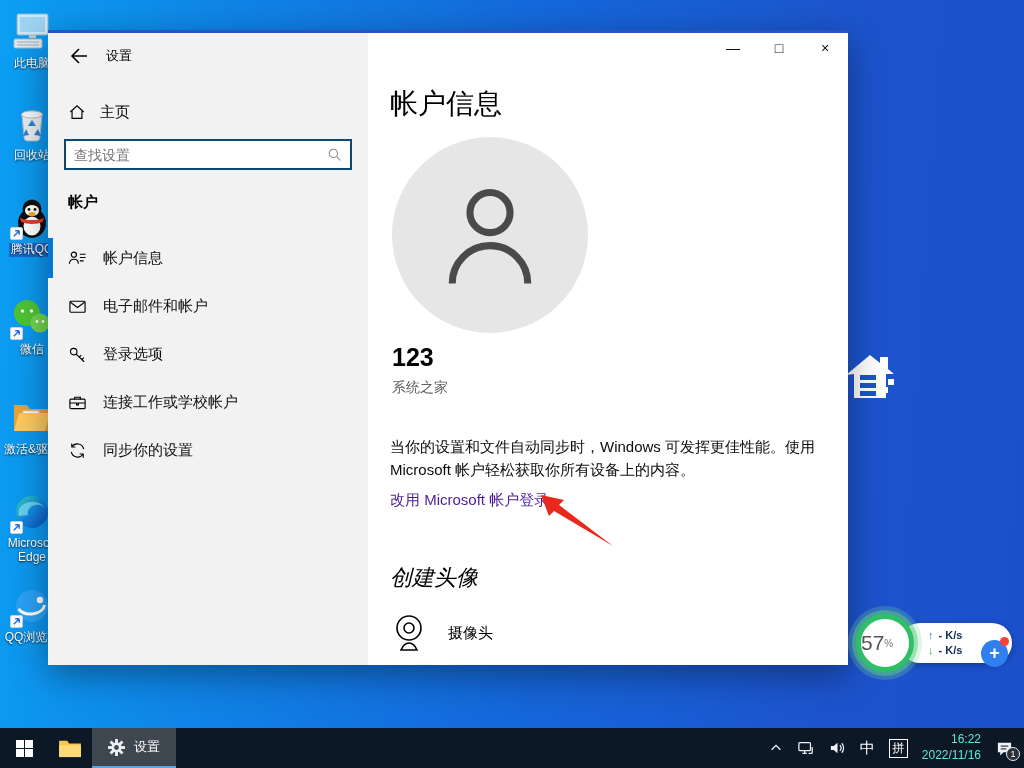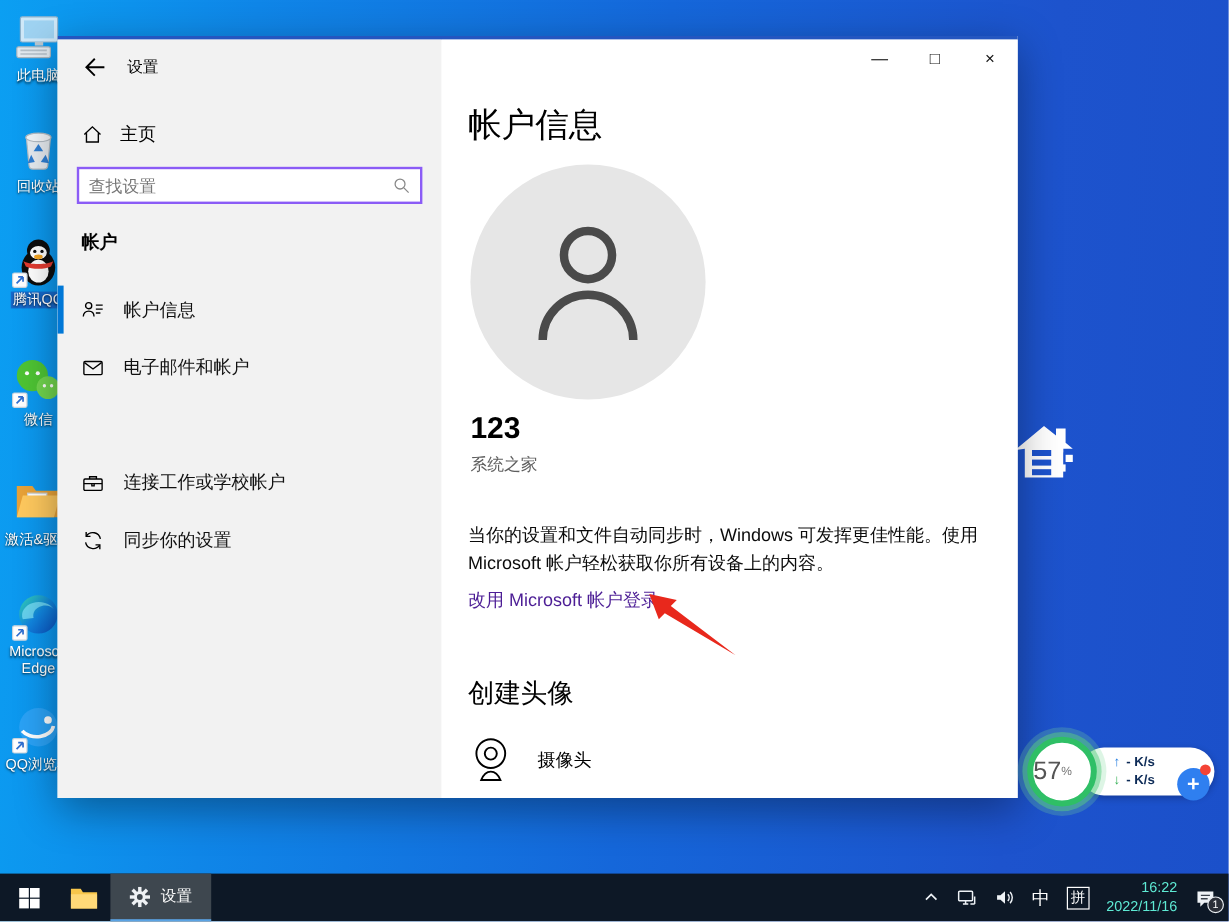--- a/index.html
+++ b/index.html
@@ -26,42 +26,42 @@
     background:#fff; border-top:3px solid #2456c0; box-shadow:0 10px 34px rgba(0,0,0,.38); }
   .leftcol { position:absolute; left:0; top:0; width:320px; height:100%; background:#f2f2f2; }
   .rightcol { position:absolute; left:320px; top:0; width:480px; height:100%; background:#fff; }
 
   .back-btn { position:absolute; left:20px; top:12px; width:22px; height:22px; cursor:pointer; }
   .win-title { position:absolute; left:58px; top:14px; font-size:13px; color:#000; }
 
   .home-row { position:absolute; left:0; top:60px; width:100%; height:38px; display:flex; align-items:center; padding-left:20px; gap:14px; cursor:pointer; }
   .home-row .txt { font-size:15px; }
 
-  .searchbox { position:absolute; left:16px; top:106px; width:288px; height:31px; background:#fff; border:2px solid #8b5cf6; display:flex; align-items:center; }
+  .searchbox { position:absolute; left:16px; top:106px; width:288px; height:31px; background:#fff; border:2px solid #0c4a6e; display:flex; align-items:center; }
   .searchbox input { flex:1; border:none; outline:none; font-size:14px; padding:0 8px; color:#333; font-family:inherit; background:transparent; }
   .searchbox input::placeholder { color:#767676; }
   .searchbox .mag { margin-right:8px; }
 
   .section-label { position:absolute; left:20px; top:160px; font-size:15px; font-weight:bold; }
 
   .nav-item { position:absolute; left:0; width:100%; height:40px; display:flex; align-items:center; padding-left:20px; gap:16px; cursor:pointer; }
   .nav-item .nav-label { font-size:15px; color:#111; }
   .nav-item.selected::before { content:""; position:absolute; left:0; top:0; width:5px; height:100%; background:#0078d7; }
 
   .ctrl-row { position:absolute; top:0; right:0; display:flex; }
   .ctrl { width:46px; height:30px; display:flex; align-items:center; justify-content:center; font-size:14px; color:#111; cursor:pointer; }
 
   .content { position:absolute; left:0; top:0; width:100%; height:100%; }
   .page-title { position:absolute; left:22px; top:52px; font-size:28px; font-weight:400; color:#000; }
   .avatar { position:absolute; left:24px; top:104px; width:196px; height:196px; border-radius:50%; background:#e6e6e6; display:flex; align-items:center; justify-content:center; }
   .uname { position:absolute; left:24px; top:310px; font-size:25px; font-weight:bold; color:#000; }
   .utype { position:absolute; left:24px; top:346px; font-size:14px; color:#5f5f5f; }
   .desc { position:absolute; left:22px; top:402px; width:428px; font-size:15px; line-height:1.55; color:#0b0b0b; }
   .ms-link { position:absolute; left:22px; top:458px; font-size:15px; color:#4c1d95; cursor:pointer; }
-  .h2 { position:absolute; left:22px; top:530px; font-size:22px; font-weight:400; color:#000; }
+  .h2 { position:absolute; left:22px; top:530px; font-size:22px; font-weight:400; color:#000;font-style:italic; }
   .cam-row { position:absolute; left:24px; top:580px; display:flex; align-items:center; gap:22px; cursor:pointer; }
   .cam-row .txt { font-size:15px; }
 
   
   .annot { position:absolute; inset:0; z-index:4; pointer-events:none; }
 
   
   .widget { position:absolute; left:852px; top:612px; width:164px; height:62px; z-index:3; }
   .pill { position:absolute; left:48px; top:11px; width:112px; height:40px; background:#fff; border-radius:20px; box-shadow:0 2px 6px rgba(0,0,30,.3); display:flex; align-items:center; padding-left:28px; }
   .speeds { display:flex; flex-direction:column; gap:1px; font-size:11px; font-weight:bold; color:#0d2b57; }
@@ -264,20 +264,27 @@
           </svg>
         <span class="nav-label">帐户信息</span>
       </div>
       <div class="nav-item" style="top:253px">
         <svg width="19" height="19" viewBox="0 0 20 20">
             <rect x="2" y="4.5" width="16" height="11.5" rx="1" stroke="#000" stroke-width="1.2" fill="none"></rect>
             <path d="M2.5 5.5L10 11l7.5-5.5" stroke="#000" stroke-width="1.2" fill="none"></path>
           </svg>
         <span class="nav-label">电子邮件和帐户</span>
       </div>
+      <div class="nav-item" style="top:301px">
+        <svg width="19" height="19" viewBox="0 0 20 20">
+            <circle cx="6" cy="7" r="3.4" stroke="#000" stroke-width="1.2" fill="none"></circle>
+            <path d="M8.6 9.6l8.4 8M14.5 15.5l2.2-2.2M11.8 12.8l2.2-2.2" stroke="#000" stroke-width="1.2" fill="none"></path>
+          </svg>
+        <span class="nav-label">登录选项</span>
+      </div>
       <div class="nav-item" style="top:349px">
         <svg width="19" height="19" viewBox="0 0 20 20">
             <rect x="2" y="6.5" width="16" height="10" rx="1" stroke="#000" stroke-width="1.2" fill="none"></rect>
             <path d="M7 6.5V4.5h6v2M2 10.5h16M9 10v2.5h2V10" stroke="#000" stroke-width="1.2" fill="none"></path>
           </svg>
         <span class="nav-label">连接工作或学校帐户</span>
       </div>
       <div class="nav-item" style="top:397px">
         <svg width="19" height="19" viewBox="0 0 20 20">
             <path d="M16.5 8.5A6.8 6.8 0 0 0 4.2 6" stroke="#000" stroke-width="1.2" fill="none"></path>

